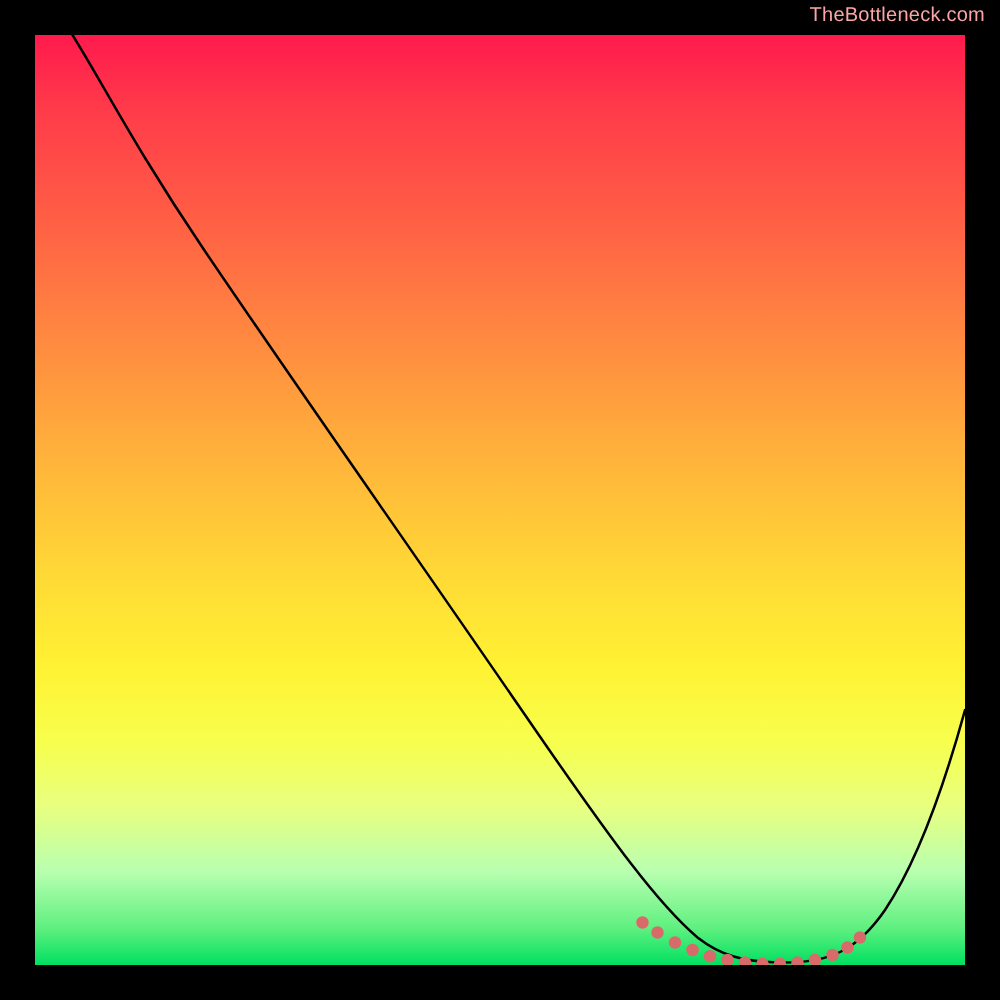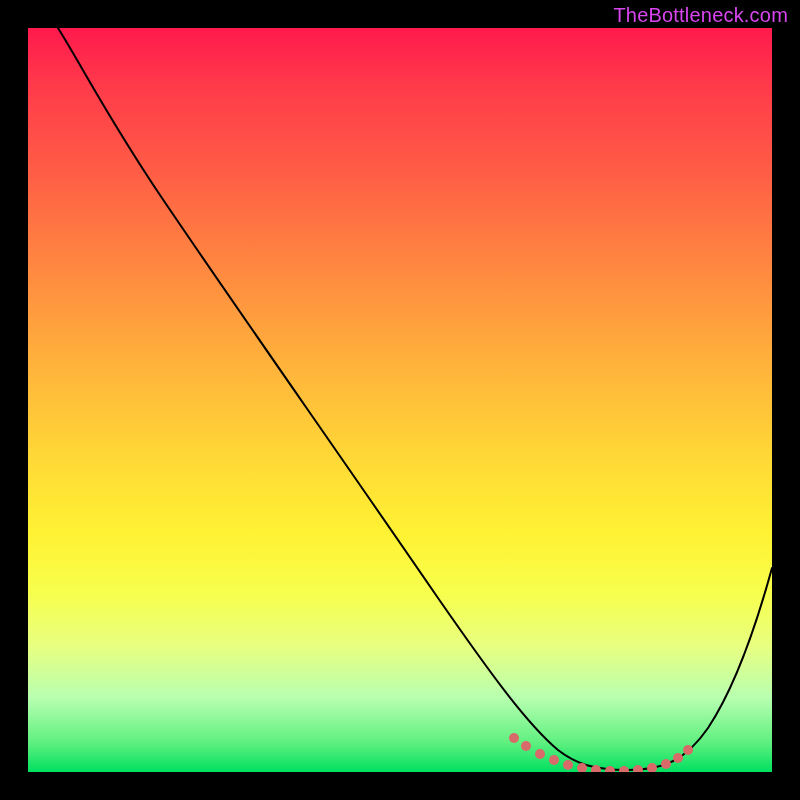--- a/index.html
+++ b/index.html
@@ -62,22 +62,22 @@
     stroke-linecap: round;
   }
   .dots {
     fill: #d96a6a;
     stroke: none;
   }
   .watermark {
     position: absolute;
     top: 4px;
     right: 12px;
-    color: #d946ef;
-    font-size: 20px;
+    color: #fca5a5;
+    font-size: 16px;
     letter-spacing: 0.2px;
     user-select: none;
   }
 </style>
 </head>
 <body>
 
 <div class="frame">
 
   <div class="plot-area">

